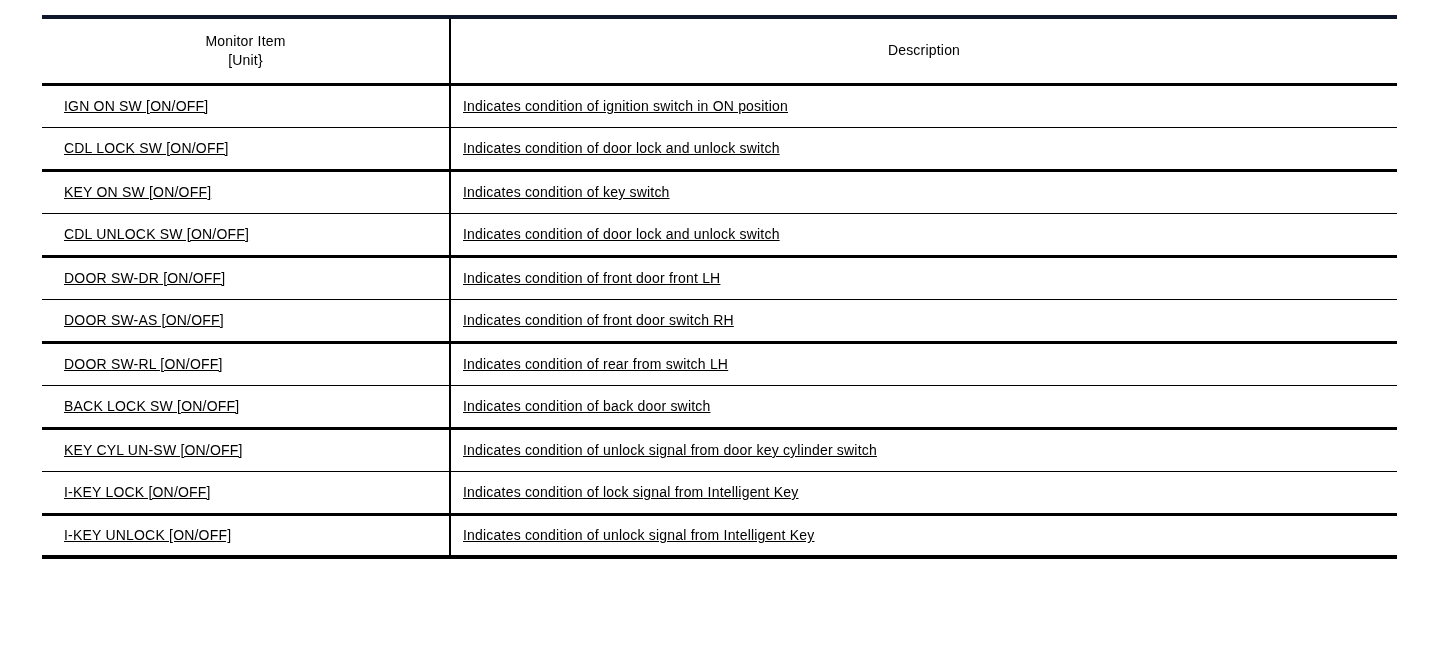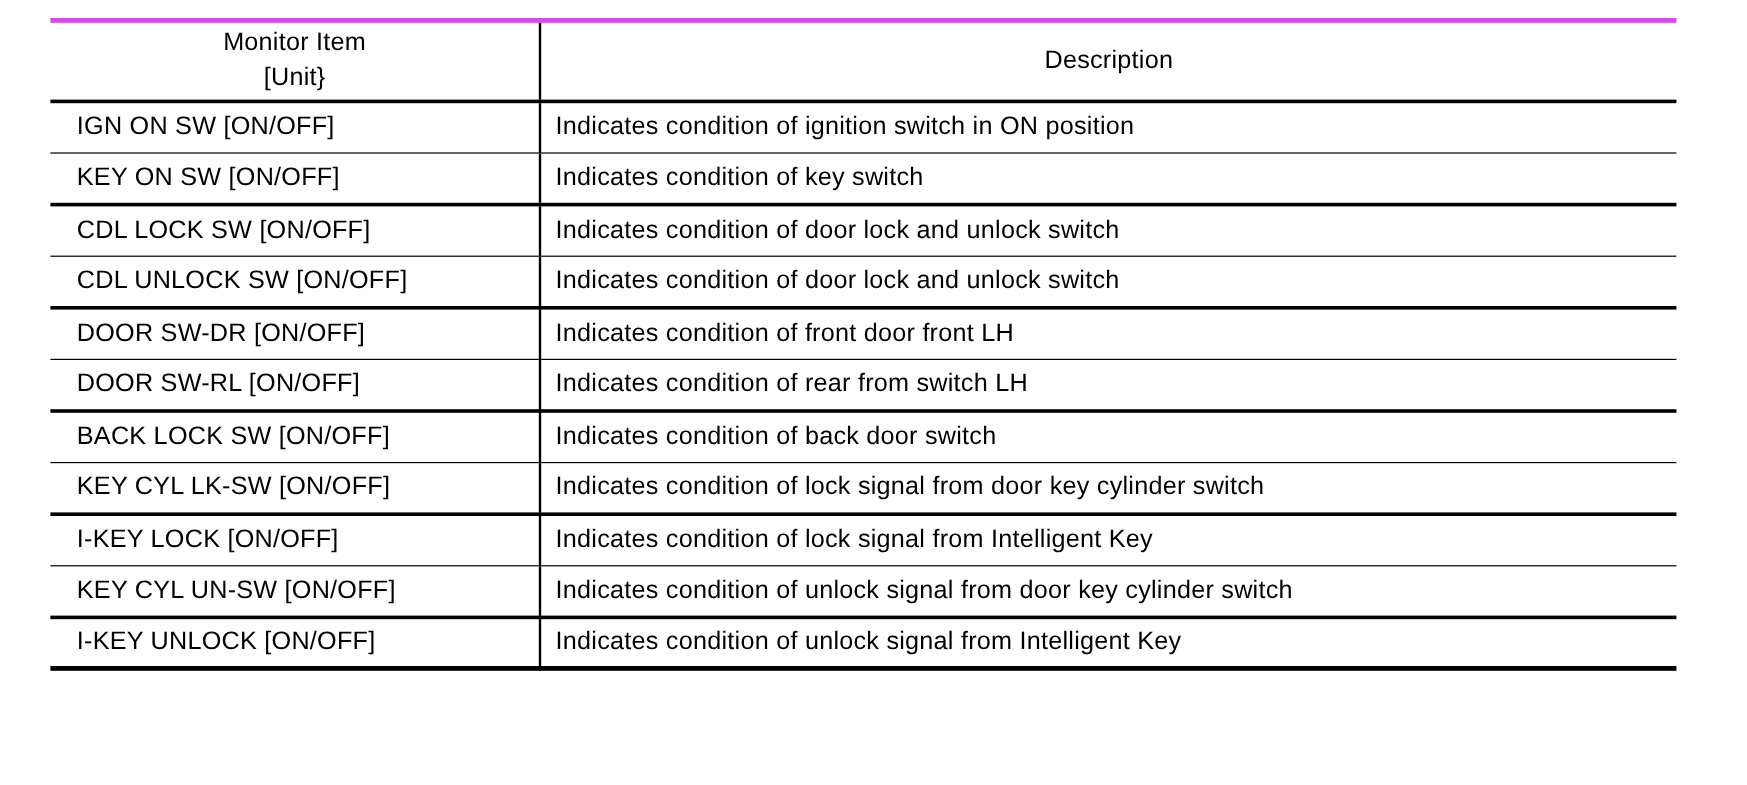--- a/index.html
+++ b/index.html
@@ -14,42 +14,43 @@
     position: relative;
     width: 1456px; height: 654px;
     background: #ffffff;
   }
   table.monitor-table {
     position: absolute;
     left: 42px; top: 15px;
     width: 1355px;
     border-collapse: collapse;
     table-layout: fixed;
-    border-top: 4px solid #d946ef;
-    font-size: 21px;
+    border-top: 4px solid #0f172a;
+    font-size: 14px;
     letter-spacing: 0.2px;
   }
   col.c1 { width: 408px; }
   col.c2 { width: 947px; }
   thead tr { height: 67px; border-bottom: 3px solid #000000; }
   thead th {
     font-weight: 400;
     text-align: center;
     vertical-align: middle;
     line-height: 1.35;
   }
   th.monitor-col-header { border-right: 2px solid #000000; }
   th .hdr-line { display: block; }
   tbody tr { height: 43px; border-bottom: 1.5px solid #000000; }
   tbody tr:nth-child(even) { border-bottom: 3px solid #000000; }
   tbody tr:last-child { border-bottom: 4px solid #000000; }
   tbody td {
     vertical-align: middle;
     white-space: nowrap;
     overflow: hidden;
+    text-decoration: underline;
   }
   td.monitor-item-cell {
     border-right: 2px solid #000000;
     padding-left: 22px;
   }
   td.description-cell {
     padding-left: 12px;
   }
 </style>
 </head>
@@ -70,64 +71,64 @@
         <th>Description</th>
       </tr>
     </thead>
     <tbody>
   <tr>
     <td class="monitor-item-cell">IGN ON SW [ON/OFF]</td>
     <td class="description-cell">Indicates condition of ignition switch in ON position</td>
   </tr>
 
   <tr>
-    <td class="monitor-item-cell">KEY ON SW [ON/OFF]</td>
-    <td class="description-cell">Indicates condition of key switch</td>
+    <td class="monitor-item-cell">CDL LOCK SW [ON/OFF]</td>
+    <td class="description-cell">Indicates condition of door lock and unlock switch</td>
   </tr>
 
   <tr>
-    <td class="monitor-item-cell">CDL LOCK SW [ON/OFF]</td>
-    <td class="description-cell">Indicates condition of door lock and unlock switch</td>
+    <td class="monitor-item-cell">KEY ON SW [ON/OFF]</td>
+    <td class="description-cell">Indicates condition of key switch</td>
   </tr>
 
   <tr>
     <td class="monitor-item-cell">CDL UNLOCK SW [ON/OFF]</td>
     <td class="description-cell">Indicates condition of door lock and unlock switch</td>
   </tr>
 
   <tr>
     <td class="monitor-item-cell">DOOR SW-DR [ON/OFF]</td>
     <td class="description-cell">Indicates condition of front door front LH</td>
   </tr>
 
+  <tr>
+    <td class="monitor-item-cell">DOOR SW-AS [ON/OFF]</td>
+    <td class="description-cell">Indicates condition of front door switch RH</td>
+  </tr>
 
 
   <tr>
     <td class="monitor-item-cell">DOOR SW-RL [ON/OFF]</td>
     <td class="description-cell">Indicates condition of rear from switch LH</td>
   </tr>
 
   <tr>
     <td class="monitor-item-cell">BACK LOCK SW [ON/OFF]</td>
     <td class="description-cell">Indicates condition of back door switch</td>
   </tr>
 
+
   <tr>
-    <td class="monitor-item-cell">KEY CYL LK-SW [ON/OFF]</td>
-    <td class="description-cell">Indicates condition of lock signal from door key cylinder switch</td>
+    <td class="monitor-item-cell">KEY CYL UN-SW [ON/OFF]</td>
+    <td class="description-cell">Indicates condition of unlock signal from door key cylinder switch</td>
   </tr>
 
   <tr>
     <td class="monitor-item-cell">I-KEY LOCK [ON/OFF]</td>
     <td class="description-cell">Indicates condition of lock signal from Intelligent Key</td>
-  </tr>
-
-  <tr>
-    <td class="monitor-item-cell">KEY CYL UN-SW [ON/OFF]</td>
-    <td class="description-cell">Indicates condition of unlock signal from door key cylinder switch</td>
   </tr>
 
   <tr>
     <td class="monitor-item-cell">I-KEY UNLOCK [ON/OFF]</td>
     <td class="description-cell">Indicates condition of unlock signal from Intelligent Key</td>
   </tr>
 </tbody>
   </table>
 </div>
 

